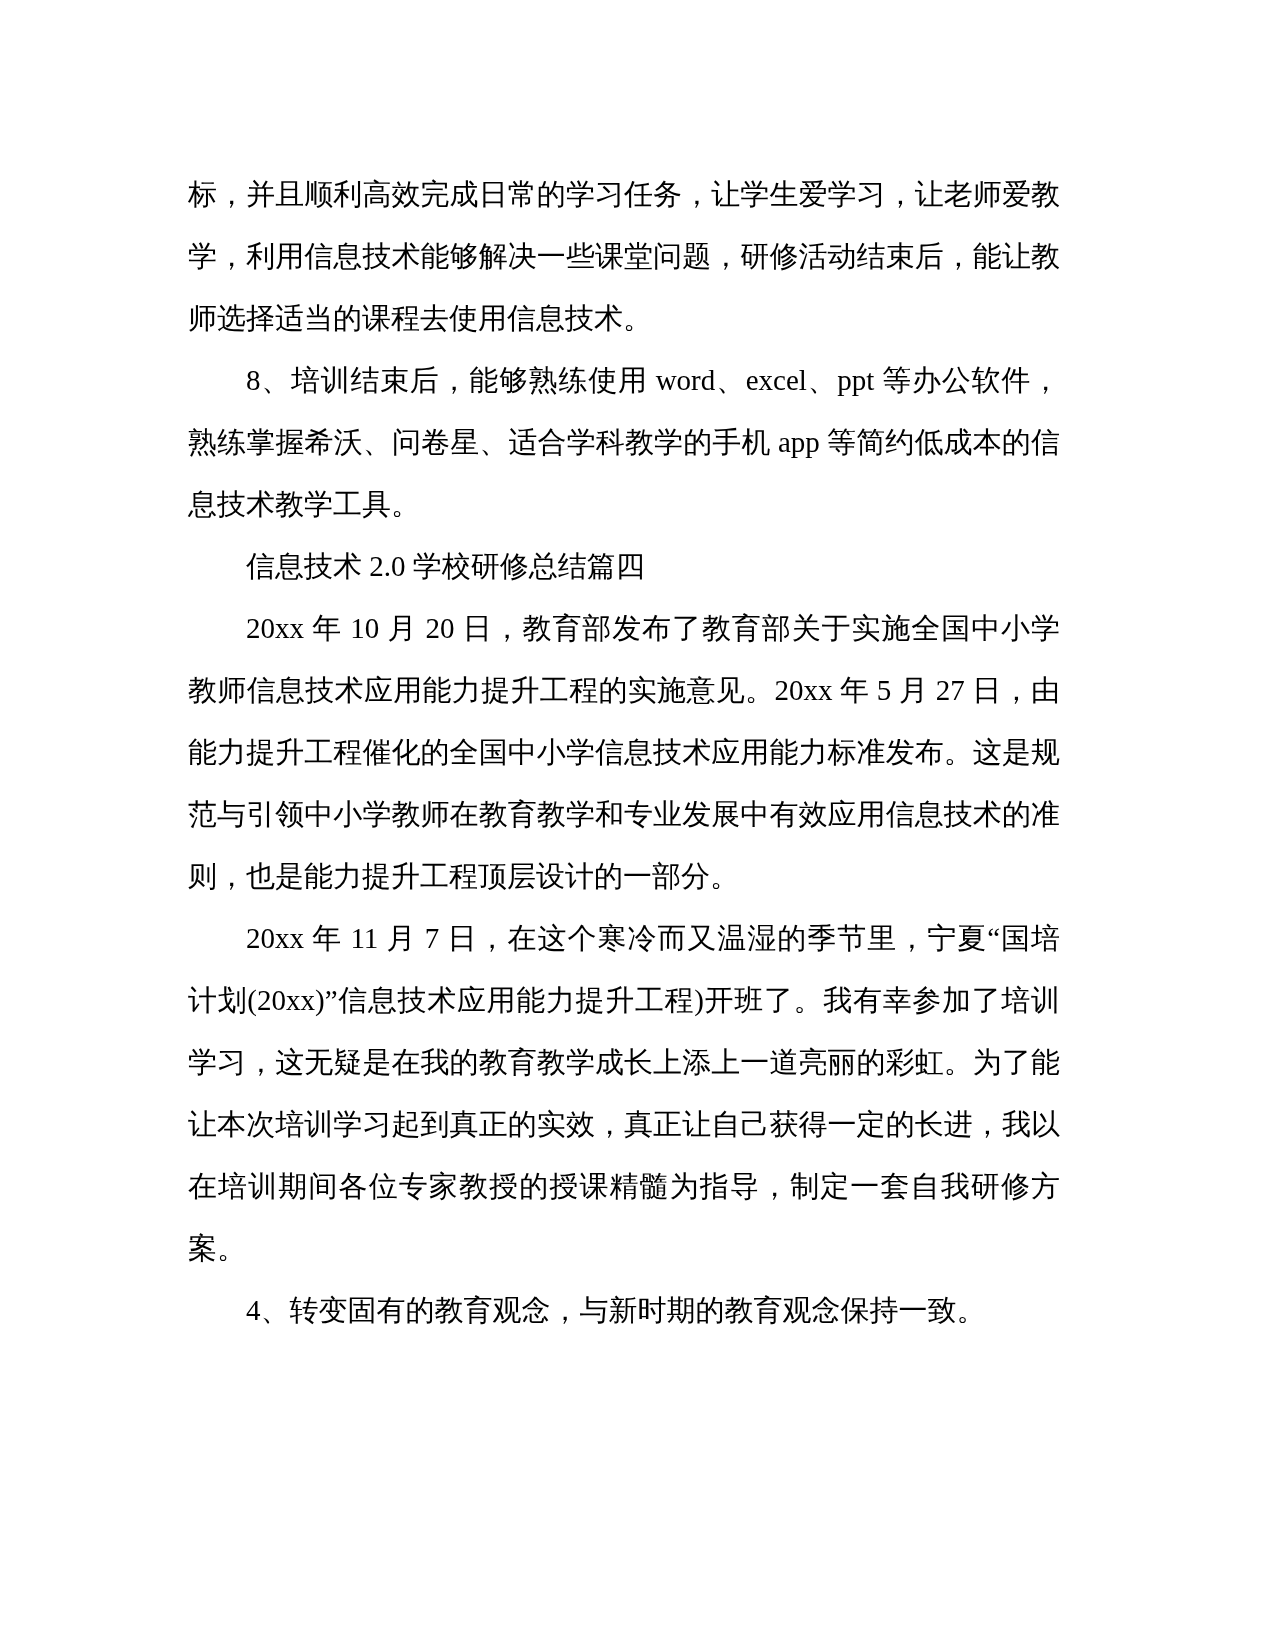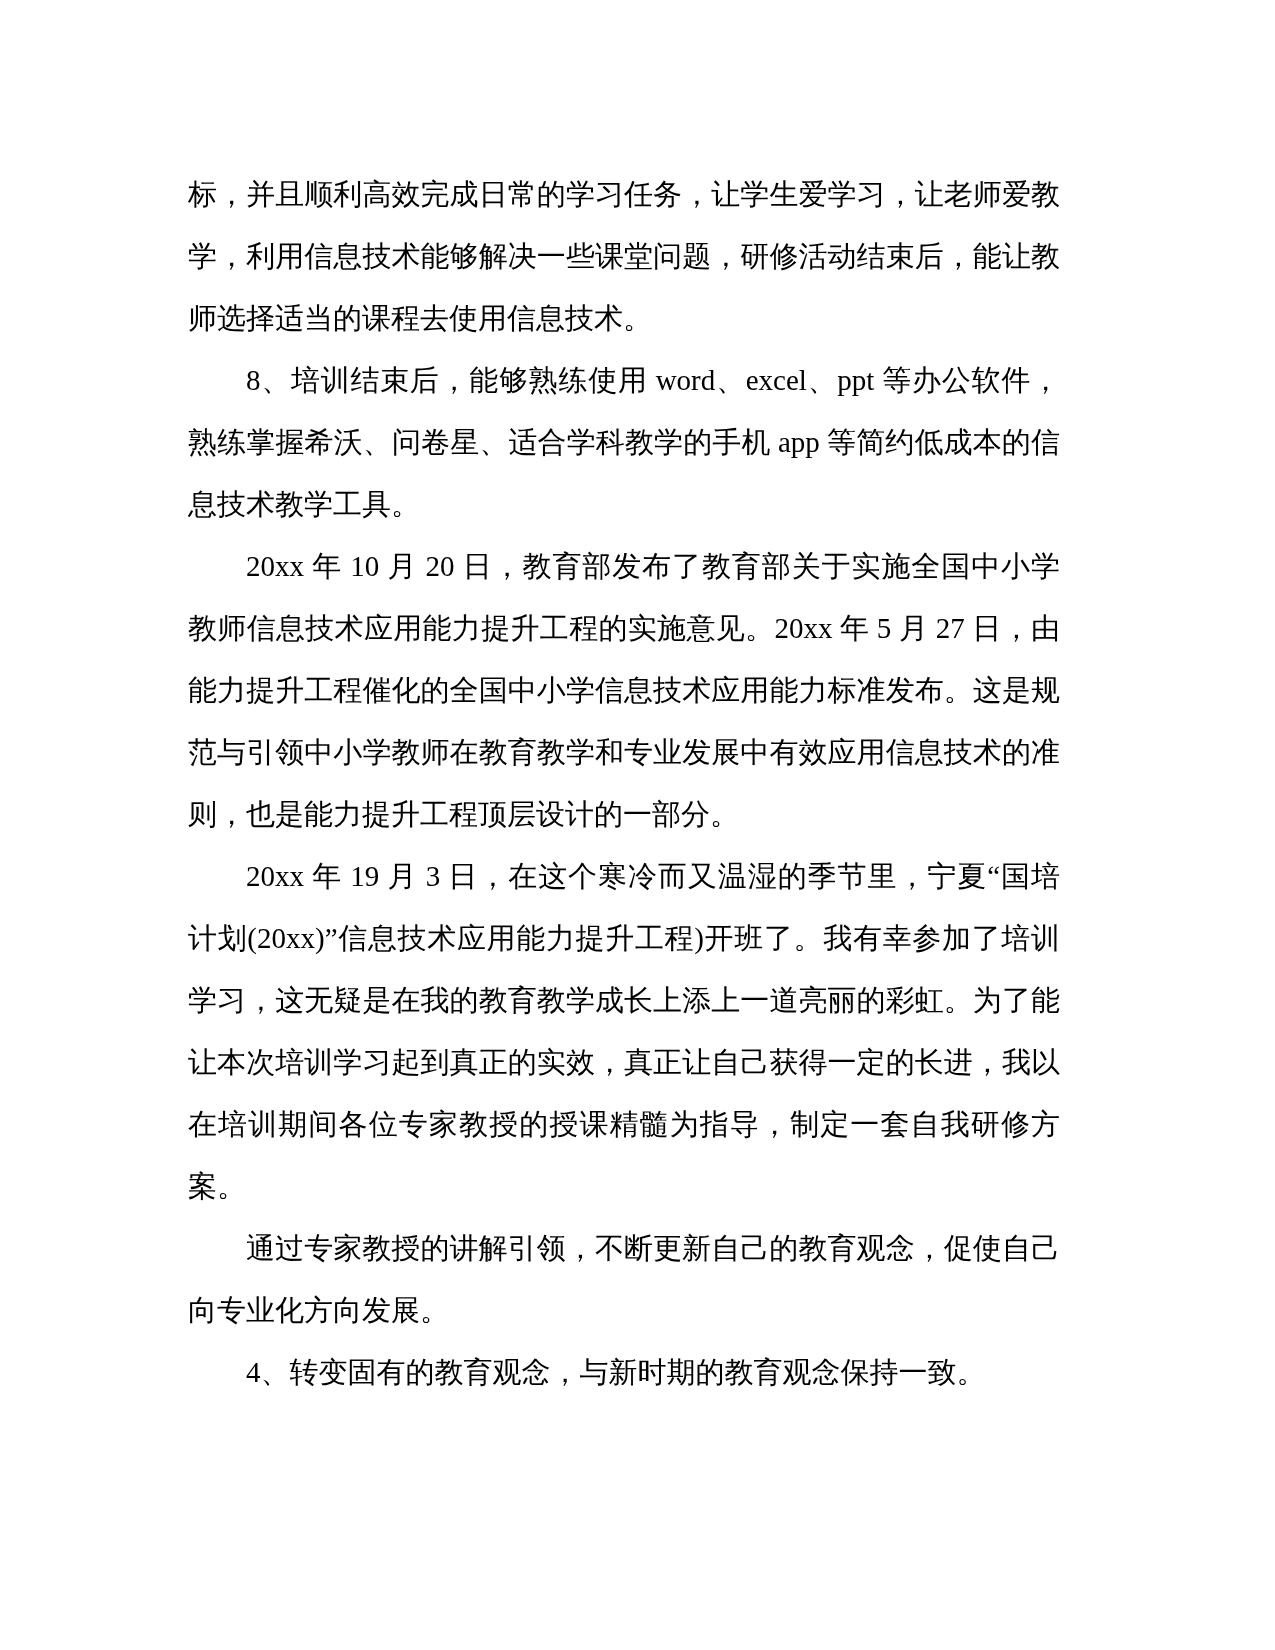--- a/index.html
+++ b/index.html
@@ -35,18 +35,18 @@
     text-indent: 2em;
   }
 </style>
 </head>
 <body>
 
 <div class="page">
   <div class="doc-body" id="doc-body">
       <p class="para">标，并且顺利高效完成日常的学习任务，让学生爱学习，让老师爱教学，利用信息技术能够解决一些课堂问题，研修活动结束后，能让教师选择适当的课程去使用信息技术。</p>
       <p class="para indent">8、培训结束后，能够熟练使用 word、excel、ppt 等办公软件，熟练掌握希沃、问卷星、适合学科教学的手机 app 等简约低成本的信息技术教学工具。</p>
+      <p class="para indent">信息技术 2.0 学校研修总结篇四</p>
       <p class="para indent">20xx 年 10 月 20 日，教育部发布了教育部关于实施全国中小学教师信息技术应用能力提升工程的实施意见。20xx 年 5 月 27 日，由能力提升工程催化的全国中小学信息技术应用能力标准发布。这是规范与引领中小学教师在教育教学和专业发展中有效应用信息技术的准则，也是能力提升工程顶层设计的一部分。</p>
-      <p class="para indent">20xx 年 19 月 3 日，在这个寒冷而又温湿的季节里，宁夏“国培计划(20xx)”信息技术应用能力提升工程)开班了。我有幸参加了培训学习，这无疑是在我的教育教学成长上添上一道亮丽的彩虹。为了能让本次培训学习起到真正的实效，真正让自己获得一定的长进，我以在培训期间各位专家教授的授课精髓为指导，制定一套自我研修方案。</p>
-      <p class="para indent">通过专家教授的讲解引领，不断更新自己的教育观念，促使自己向专业化方向发展。</p>
+      <p class="para indent">20xx 年 11 月 7 日，在这个寒冷而又温湿的季节里，宁夏“国培计划(20xx)”信息技术应用能力提升工程)开班了。我有幸参加了培训学习，这无疑是在我的教育教学成长上添上一道亮丽的彩虹。为了能让本次培训学习起到真正的实效，真正让自己获得一定的长进，我以在培训期间各位专家教授的授课精髓为指导，制定一套自我研修方案。</p>
       <p class="para indent">4、转变固有的教育观念，与新时期的教育观念保持一致。</p>
     </div>
 </div>
 
 </body></html>

